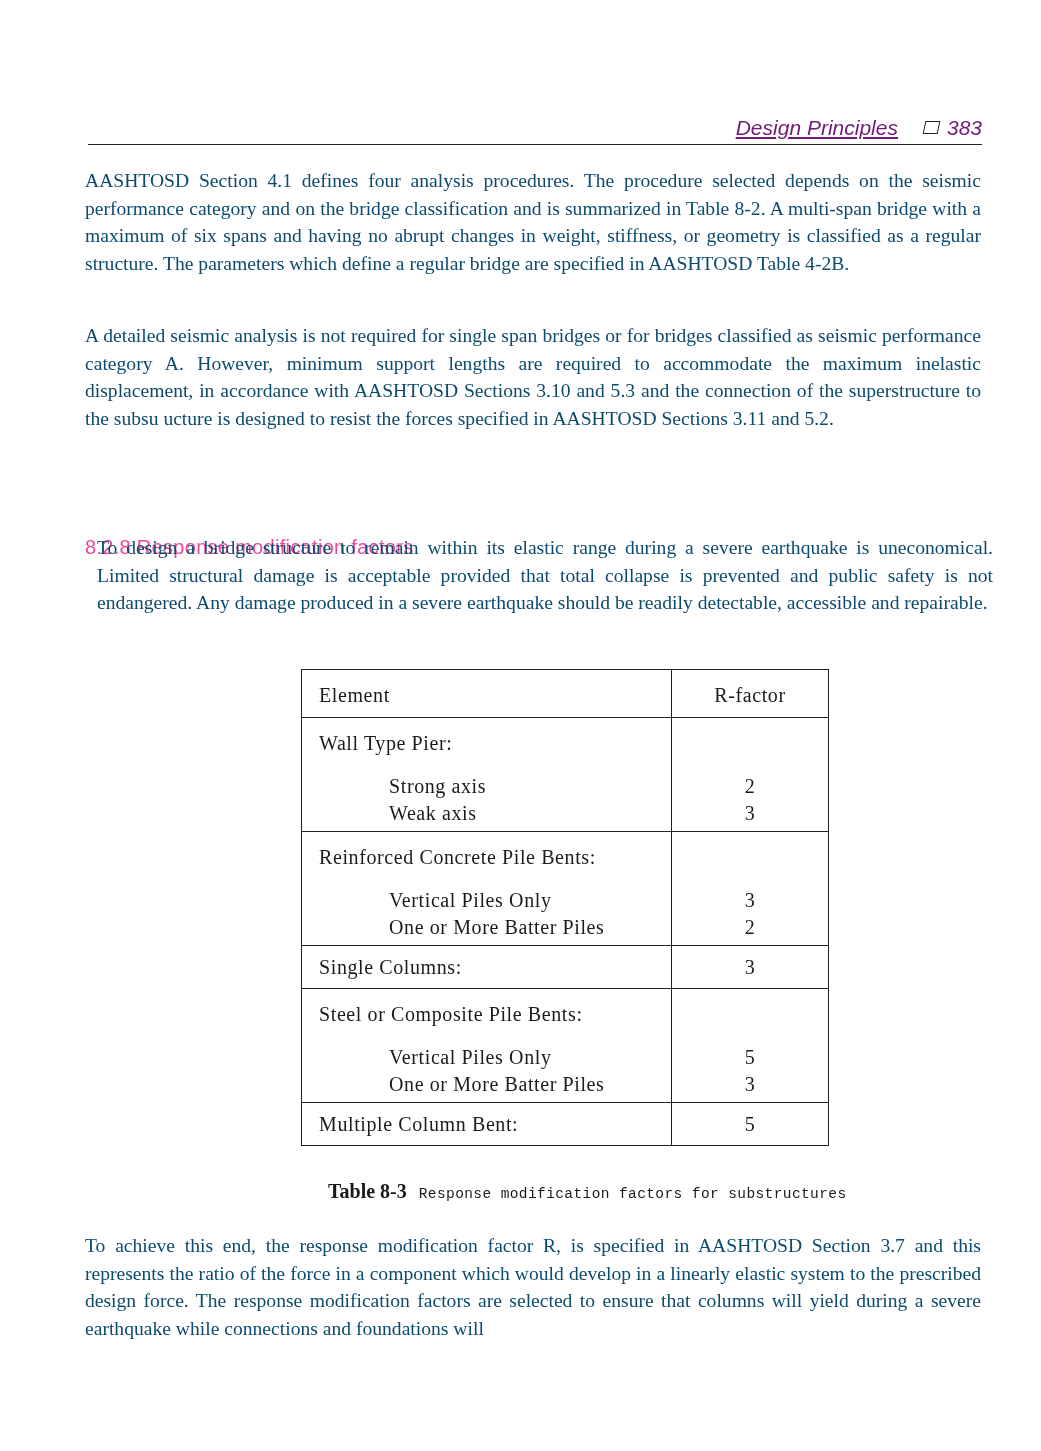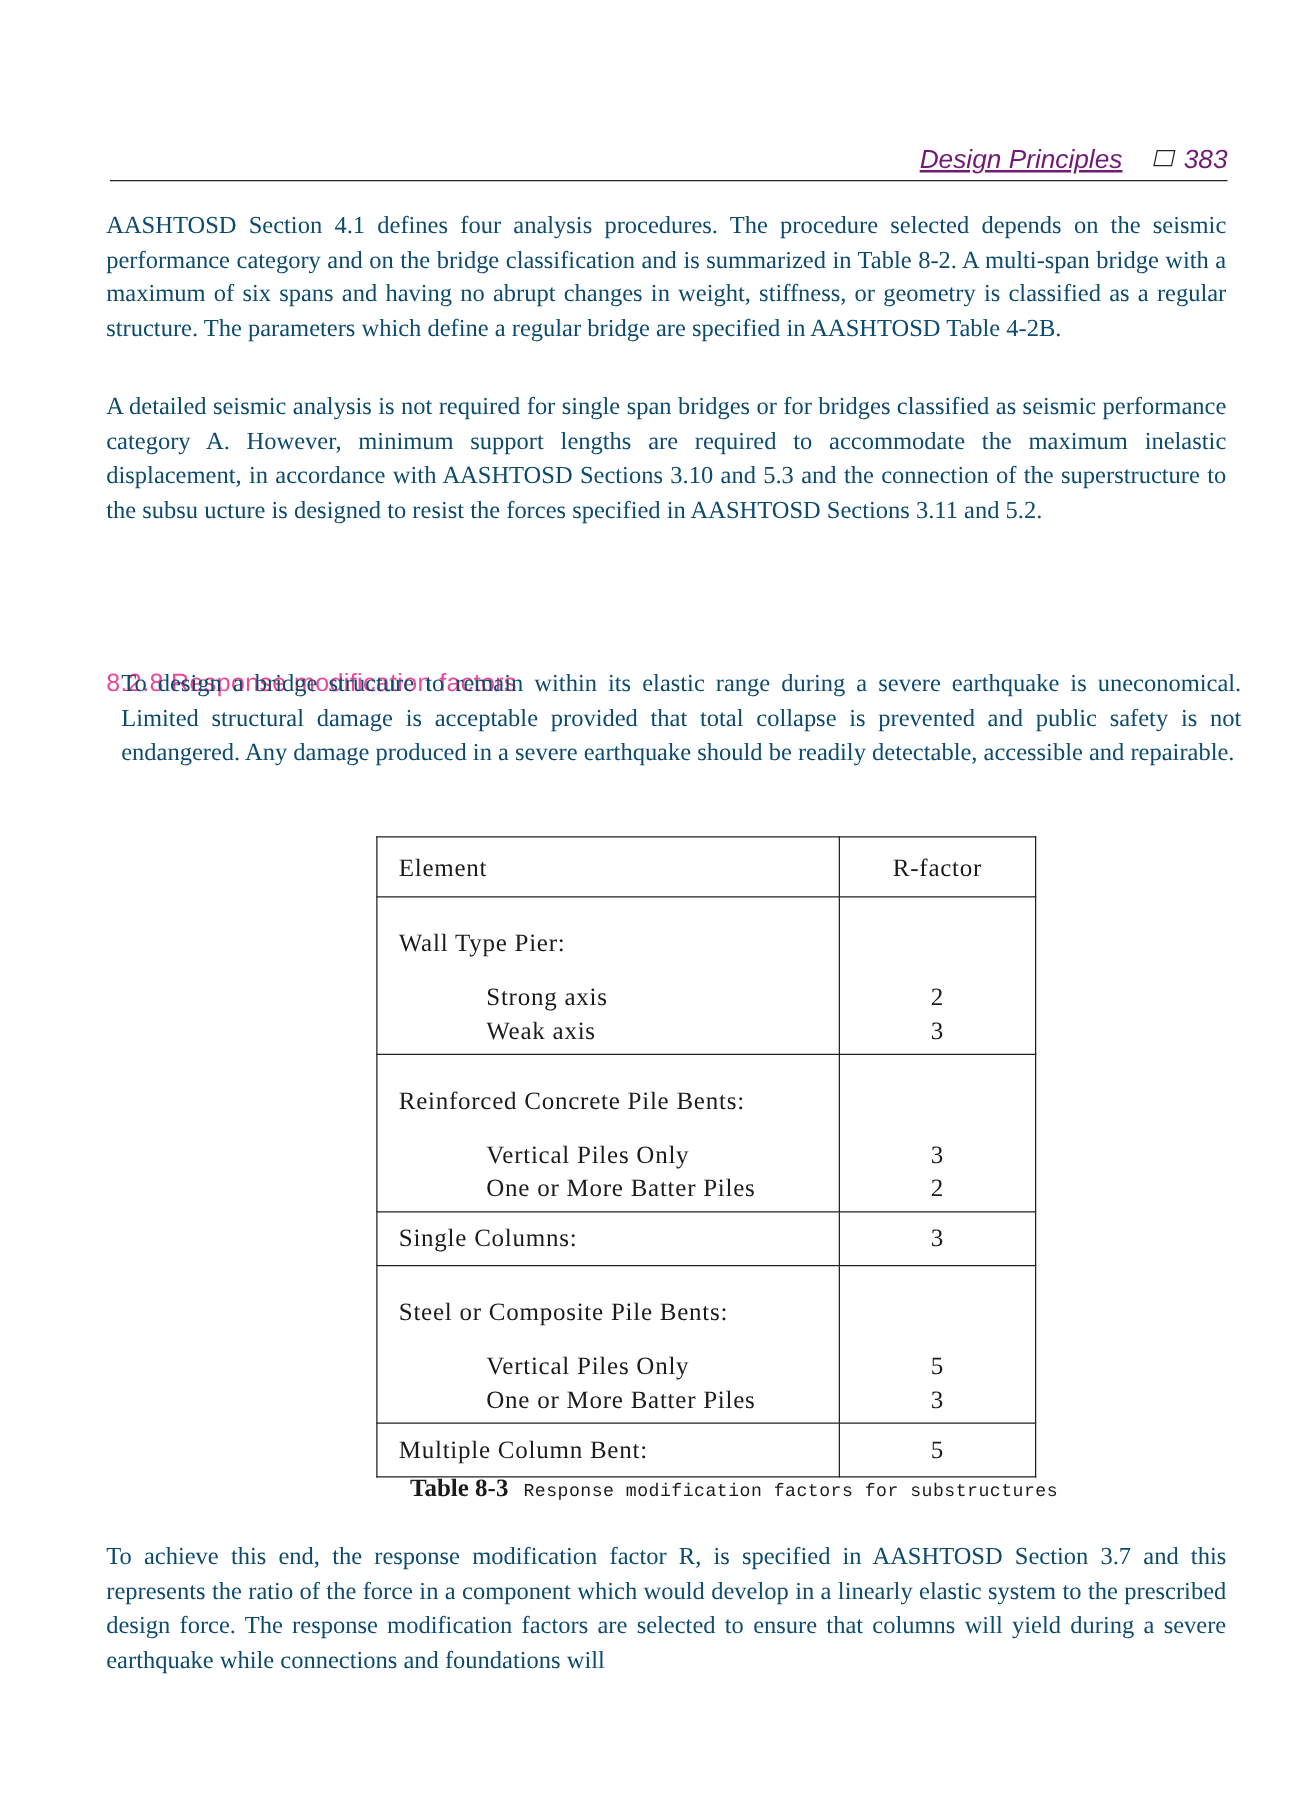--- a/index.html
+++ b/index.html
@@ -3,31 +3,31 @@
 <meta charset="utf-8">
 <style>
   html, body { margin: 0; padding: 0; background: #ffffff; }
   body { width: 1041px; height: 1451px; position: relative; overflow: hidden; color: #111; }
   .header { position: absolute; left: 88px; top: 114px; width: 894px; height: 30px; border-bottom: 1.5px solid #222; }
   .header-text { position: absolute; right: 0; top: 2px; font-family: "Liberation Sans", sans-serif; font-style: italic; font-weight: normal; font-size: 21px; color: #701a75; }
   .header-text .title { text-decoration: underline; margin-right: 26px; }
   .header-text .box { display: inline-block; width: 13px; height: 11px; border: 1.5px solid #222; transform: skewX(-12deg); margin-right: 8px; vertical-align: 1px; }
   .para { position: absolute; left: 85px; width: 896px; font-family: Liberation Serif, serif; font-size: 19.6px; line-height: 27.5px; text-align: justify; color: #0c4a6e; }
   .p1 { top: 167px; }
-  .p2 { top: 312px; }
+  .p2 { top: 322px; }
   .section-heading { position: absolute; left: 85px; top: 536px; font-family: "Liberation Sans", sans-serif; font-size: 20px; color: #ec4899; letter-spacing: 0.3px; }
   .p3 { top: 534px; margin-left: 12px; }
   .p4 { top: 1232px; }
   table.rtable { position: absolute; left: 301px; top: 669px; width: 528px; border-collapse: collapse; font-family: "Liberation Serif", serif; font-size: 20px; color: #1b1b1b; letter-spacing: 0.6px; }
   table.rtable td, table.rtable th { border: 1.5px solid #222; vertical-align: top; font-weight: normal; }
   .col-el { width: 352px; text-align: left; padding: 0 0 0 17px; }
   .col-r { text-align: center; padding: 0; }
   th { height: 43px; vertical-align: middle !important; }
   th.col-el, th.col-r { padding-top: 4px; }
-  .grp-title { height: 27px; line-height: 27px; margin-top: 24px; }
+  .grp-title { height: 27px; line-height: 27px; margin-top: 12px; }
   .gap { height: 16px; }
   .sub { padding-left: 70px; height: 27px; line-height: 27px; }
   .rval { height: 27px; line-height: 27px; }
   .grp-bottom { height: 4px; }
   .single { height: 42px; line-height: 42px; }
   .caption { position: absolute; left: 288px; top: 1180px; font-family: "Liberation Serif", serif; color: #1a1a1a; }
   .caption .lbl { font-weight: bold; font-size: 20px; margin-right: 12px; margin-left: 40px; }
   .caption .txt { font-size: 14.5px; letter-spacing: 0.4px; font-family: Liberation Mono, monospace; }
 </style>
 </head>

